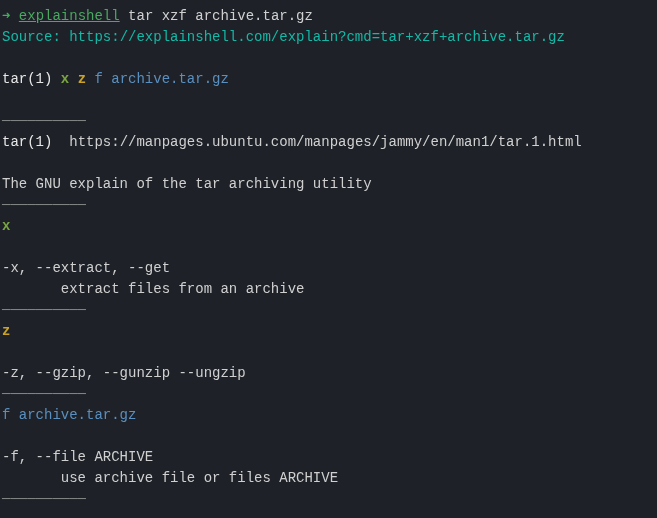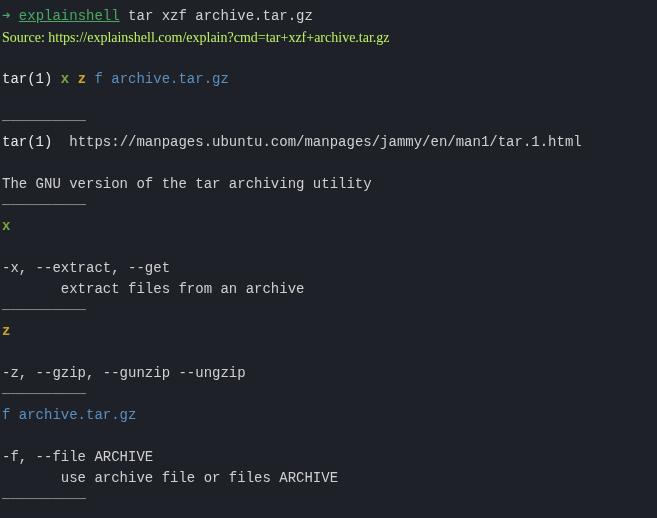--- a/index.html
+++ b/index.html
@@ -22,22 +22,21 @@
       color: #4aa860;
     }
     .prompt-cmd {
       color: #4aa860;
       text-decoration: underline;
     }
     .args {
       color: #d0d0d0;
     }
     .source-line {
-      color: #bef264;
-      font-family: Liberation Serif, serif;
+      color: #14b8a6;
     }
     .bold {
       font-weight: normal;
       color: #e8e8e8;
     }
     .color-green {
       color: #7aa63f;
       font-weight: bold;
     }
     .color-yellow {
@@ -63,21 +62,21 @@
 <body>
 
 <div class="line"><span class="prompt-arrow">➜</span> <span class="prompt-cmd">explainshell</span><span class="args"> tar xzf archive.tar.gz</span></div>
 <div class="line source-line"><span>Source: </span><span>https://explainshell.com/explain?cmd=tar+xzf+archive.tar.gz</span></div>
 <div class="line">&nbsp;</div>
 <div class="line"><span class="bold">tar(1)</span><span> </span><span class="color-green">x</span><span> </span><span class="color-yellow">z</span><span> </span><span class="color-blue">f archive.tar.gz</span></div>
 <div class="line">&nbsp;</div>
 <div class="line divider">──────────</div>
 <div class="line"><span class="bold">tar(1)</span><span>  </span><span>https://manpages.ubuntu.com/manpages/jammy/en/man1/tar.1.html</span></div>
 <div class="line">&nbsp;</div>
-<div class="line">The GNU version of the tar archiving utility</div>
+<div class="line">The GNU explain of the tar archiving utility</div>
 <div class="line divider">──────────</div>
 <div class="line"><span class="color-green">x</span></div>
 <div class="line">&nbsp;</div>
 <div class="para">-x, --extract, --get
        extract files from an archive</div>
 <div class="line divider">──────────</div>
 <div class="line"><span class="color-yellow">z</span></div>
 <div class="line">&nbsp;</div>
 <div class="para">-z, --gzip, --gunzip --ungzip</div>
 <div class="line divider">──────────</div>

